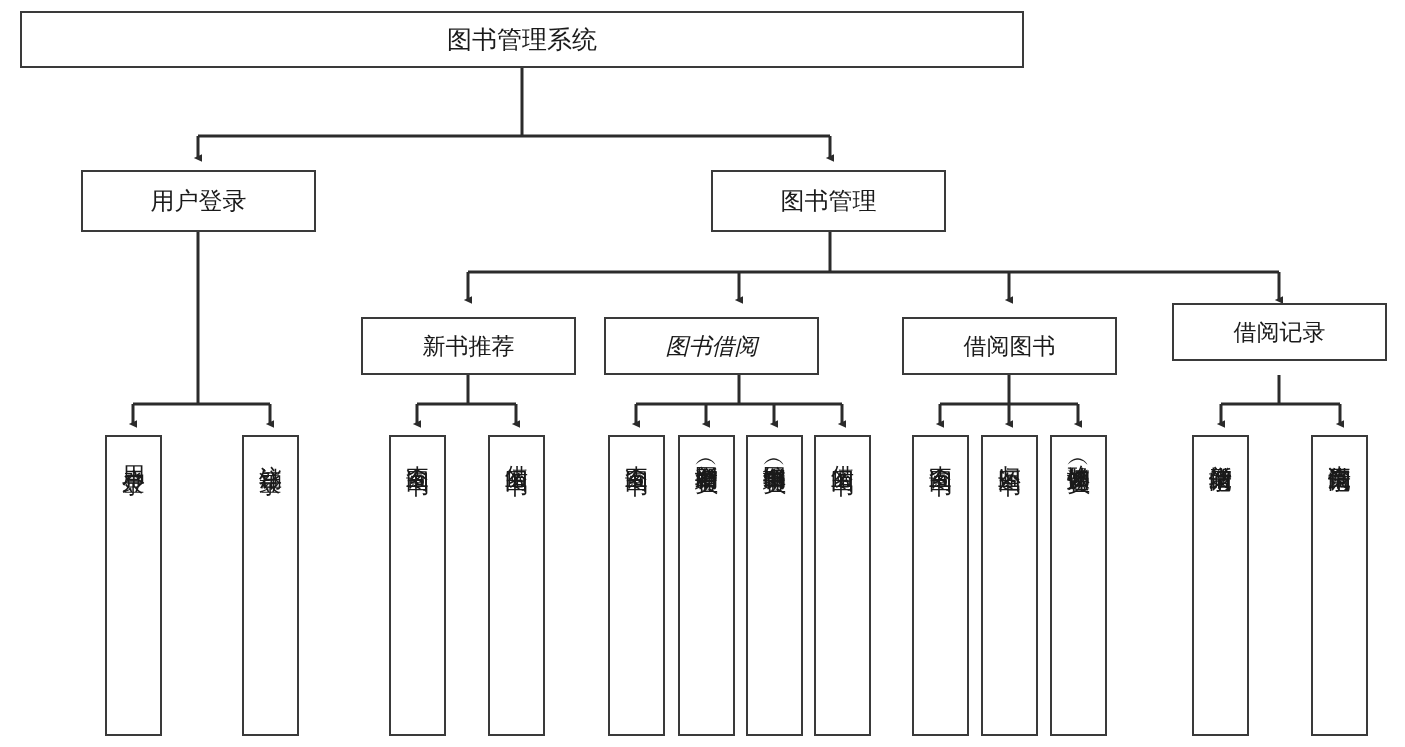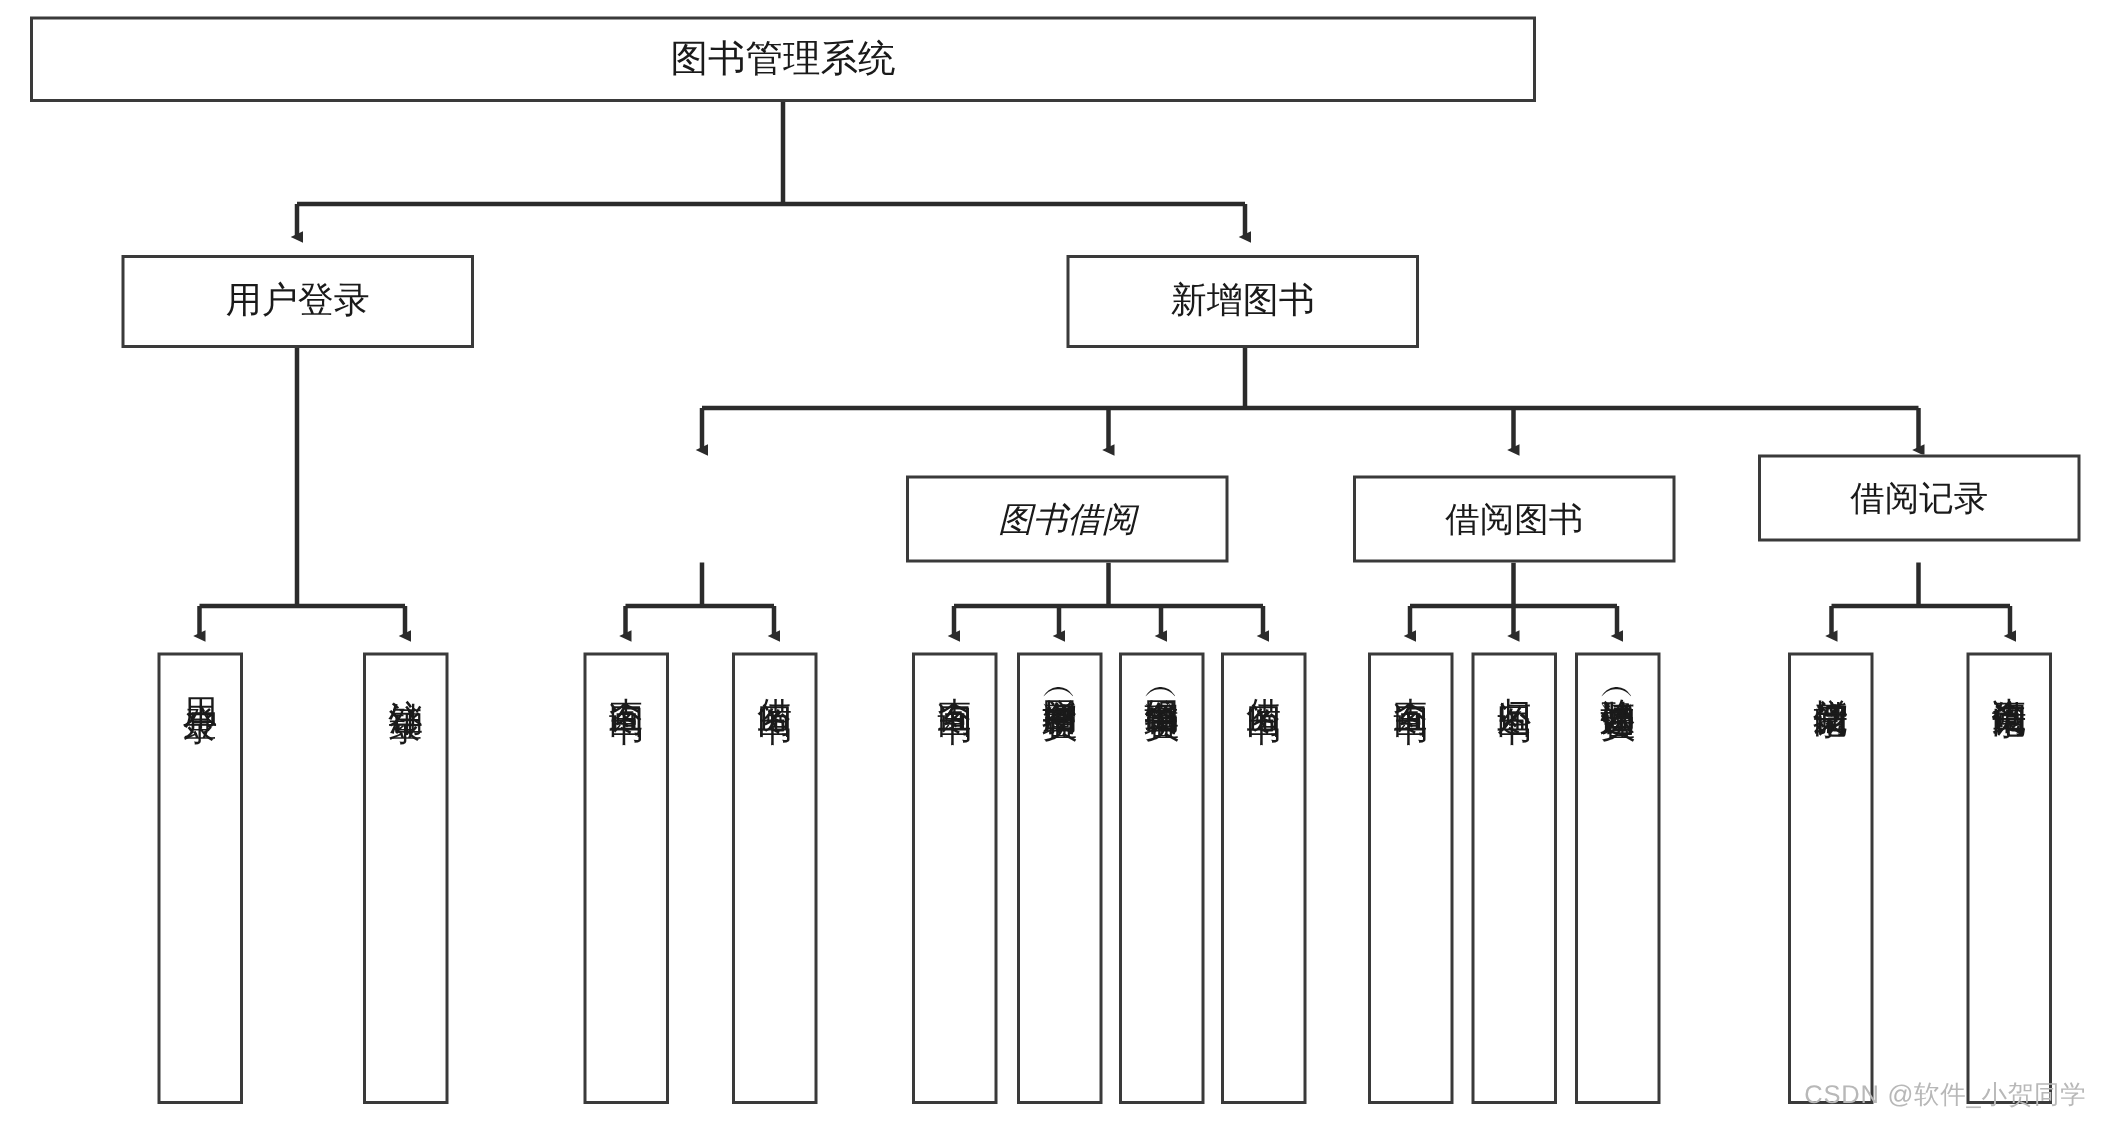--- a/index.html
+++ b/index.html
@@ -141,23 +141,26 @@
   </svg>
 
   <div class="node level-root" style="left:20px; top:11px; width:1004px; height:57px;">
     <span class="node-label">图书管理系统</span>
   </div>
 
   <div class="node level-2" style="left:81px; top:170px; width:235px; height:62px;">
     <span class="node-label">用户登录</span>
   </div>
   <div class="node level-2" style="left:711px; top:170px; width:235px; height:62px;">
-    <span class="node-label">新增图书</span>
-  </div>
-
+    <span class="node-label">图书管理</span>
+  </div>
+
+  <div class="node level-3" style="left:361px; top:317px; width:215px; height:58px;">
+    <span class="node-label">新书推荐</span>
+  </div>
   <div class="node level-3" style="left:604px; top:317px; width:215px; height:58px;font-style:italic;">
     <span class="node-label">图书借阅</span>
   </div>
   <div class="node level-3" style="left:902px; top:317px; width:215px; height:58px;">
     <span class="node-label">借阅图书</span>
   </div>
   <div class="node level-3" style="left:1172px; top:303px; width:215px; height:58px;">
     <span class="node-label">借阅记录</span>
   </div>
 
@@ -198,14 +201,13 @@
     <span class="node-label">确认归还（管理员）</span>
   </div>
 
   <div class="node leaf tall-text" style="left:1192px; top:435px; width:57px; height:301px;">
     <span class="node-label">新增借阅记录</span>
   </div>
   <div class="node leaf tall-text" style="left:1311px; top:435px; width:57px; height:301px;">
     <span class="node-label">查询借阅记录</span>
   </div>
 
-  <div id="watermark">CSDN @软件_小贺同学</div>
 </div>
 
 </body></html>

